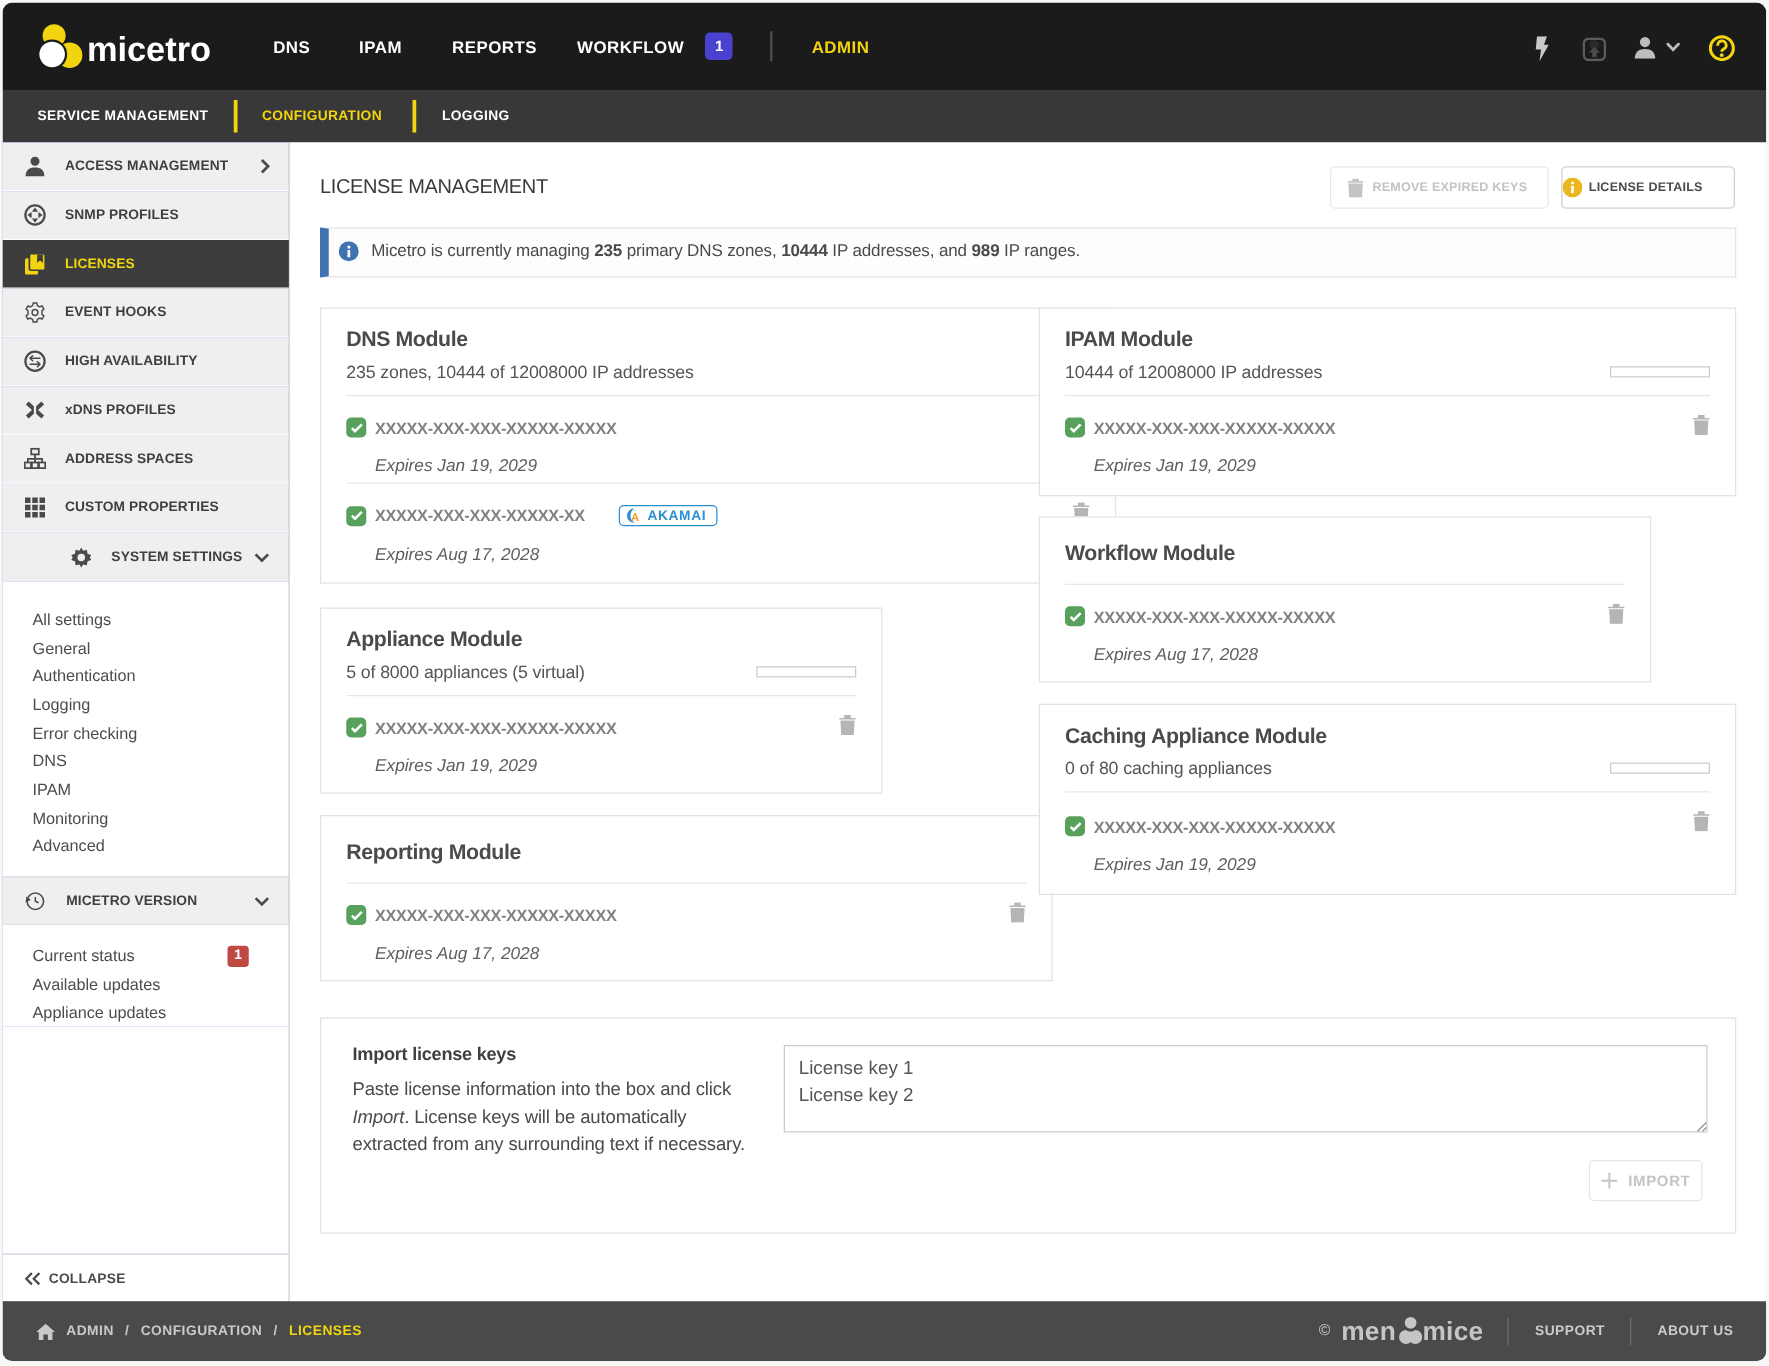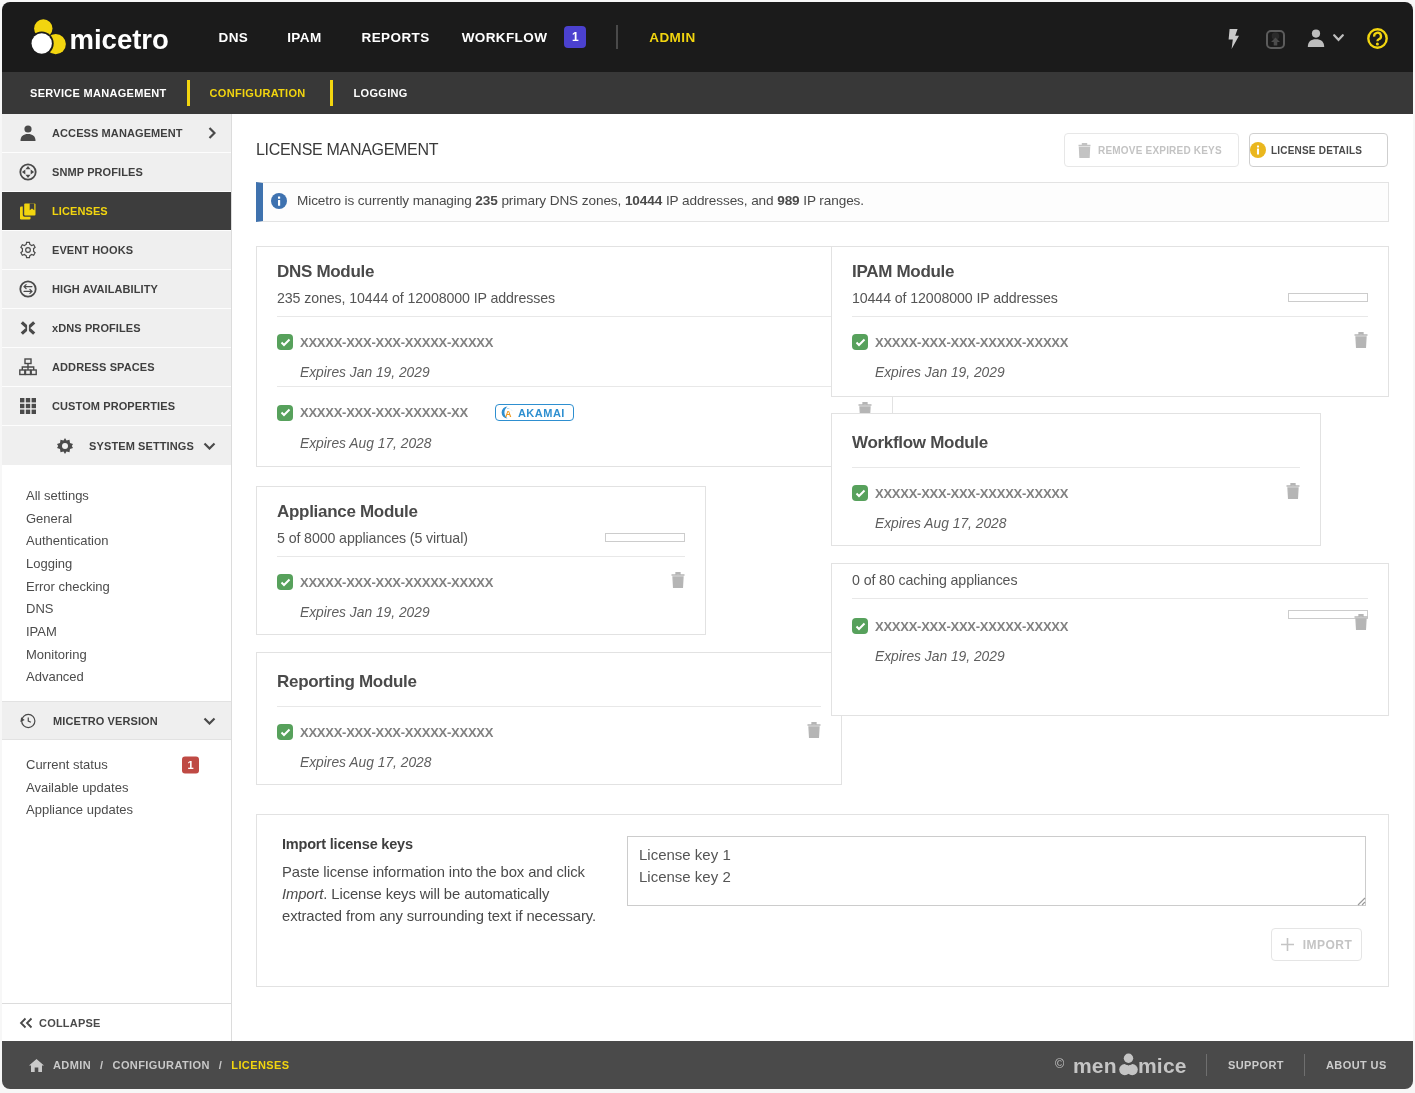--- a/index.html
+++ b/index.html
@@ -386,20 +386,21 @@
               <div class="key">XXXXX-XXX-XXX-XXXXX-XXXXX</div>
           <svg class="trash" width="14" height="16" viewBox="0 0 14 16">
                 <path d="M0.5 3 L13.5 3 M5 2.5 L5 0.5 L9 0.5 L9 2.5 M2 5 L2.6 15.5 L11.4 15.5 L12 5 Z" stroke="#b5b5b5" stroke-width="1.3" fill="#b5b5b5"></path>
               </svg>
             </div>
           <div class="exp">Expires Aug 17, 2028</div>
         </div>
       </div>
 
       <div class="card" style="left:599px; top:449px; width:558px; height:153px;">
+        <h3>Caching Appliance Module</h3>
         <div class="csub">0 of 80 caching appliances</div>
         <div class="pbar" style="top:46px;"></div>
         <hr class="chr" style="margin-top:10px;">
         <div class="lic">
           <div class="licline" style="padding-top:19px;">
               <div class="ckbox">
                 <svg width="11" height="9" viewBox="0 0 11 9">
                   <path d="M1.5 4.5 L4 7 L9.5 1.5" stroke="#fff" stroke-width="2" fill="none"></path>
                 </svg>
               </div>

